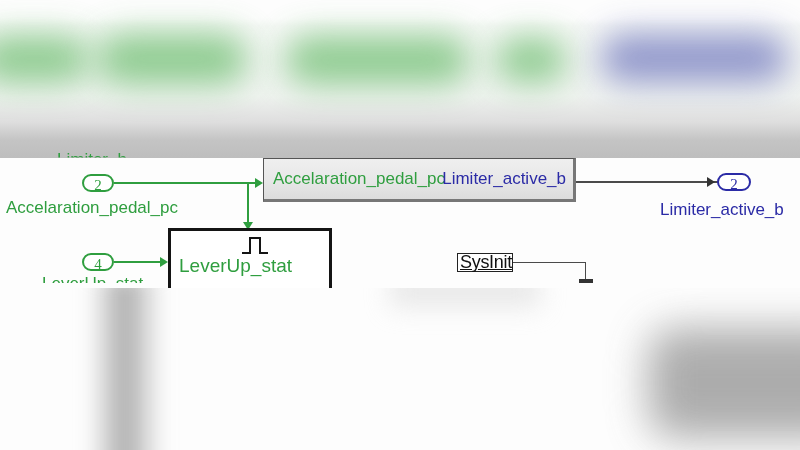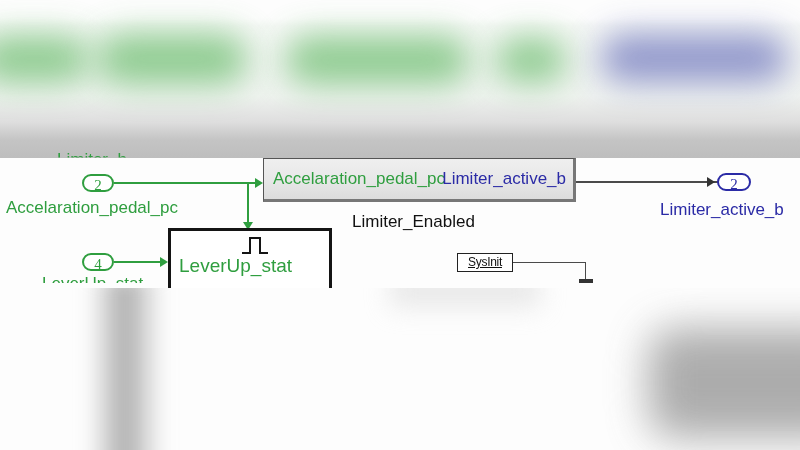--- a/index.html
+++ b/index.html
@@ -168,21 +168,21 @@
     white-space: nowrap;
   }
   .pulse-icon { position: absolute; left: 70px; top: 4px; }
 
   .sysinit-block {
     position: absolute;
     box-sizing: border-box;
     background: #ffffff;
     border: 1px solid #222;
     padding: 0 2px;
-    font-size: 12px;
+    font-size: 18px;
     color: #111;
     text-align: center;
     line-height: 16px;
     text-decoration: underline;
     letter-spacing: -.3px;
   }
   .terminator {
     position: absolute;
     width: 14px; height: 4px;
     background: #333;
@@ -209,21 +209,20 @@
   <div class="wire wire-h" style="left:114px; top:182px; width:145px;"></div>
   <div class="arrowhead" style="left:255px; top:178px;"></div>
 
   <div class="wire wire-v" style="left:247px; top:182px; height:46px;"></div>
   <div class="arrowhead-down" style="left:243px; top:222px;"></div>
 
   <div class="subsystem" style="left:263px; top:158px; width:313px; height:44px;">
     <span class="in-label">Accelaration_pedal_pc</span>
     <span class="out-label">Limiter_active_b</span>
   </div>
-  <div class="block-caption" style="left:352px; top:212px;">Limiter_Enabled</div>
 
   <div class="wire wire-h" style="left:576px; top:181px; width:142px; background:#4a4a4a;"></div>
   <div class="arrowhead arrowhead-k" style="left:707px; top:177px;"></div>
 
   <div class="port port-blue" style="left:717px; top:173px; width:34px; height:18px;">2</div>
   <div class="sig-label sig-label-blue" style="left:660px; top:200px;">Limiter_active_b</div>
 
   <div class="port" style="left:82px; top:253px; width:32px; height:18px;">4</div>
   <div class="sig-label" style="left:42px; top:274px; font-size:17px; clip-path: inset(0 0 55% 0);">LeverUp_stat</div>
 

